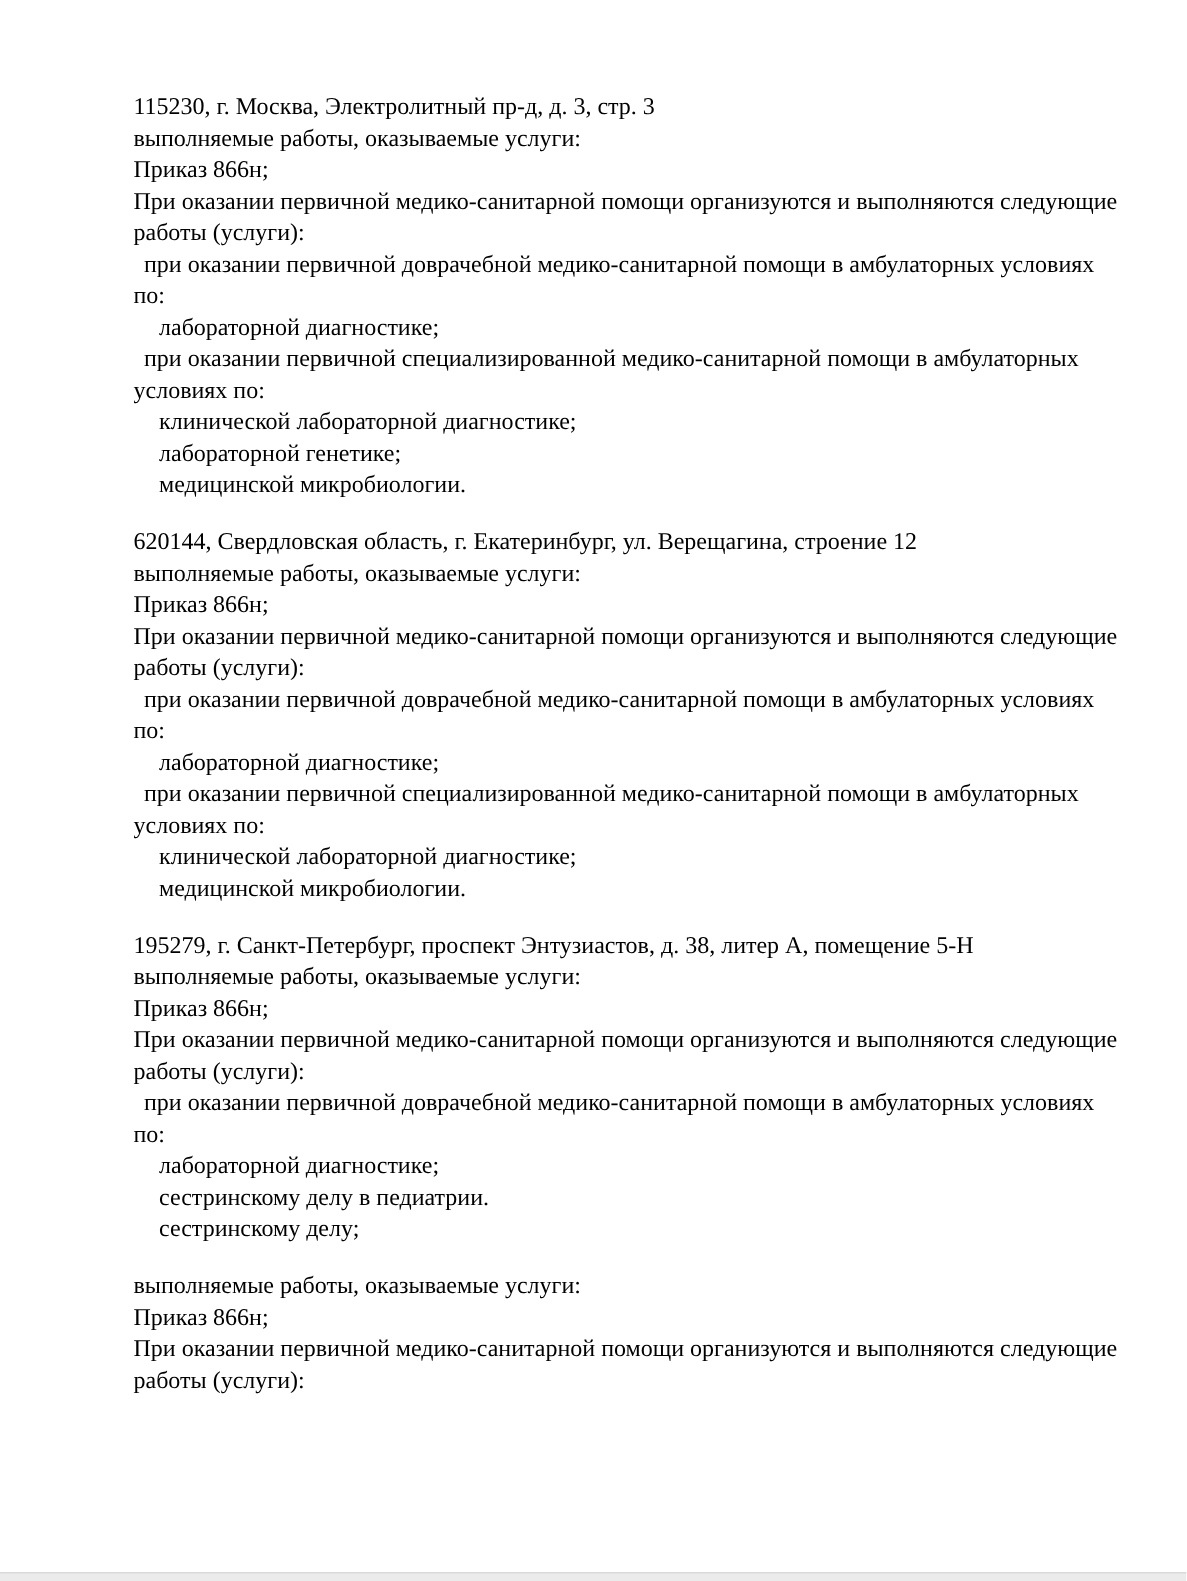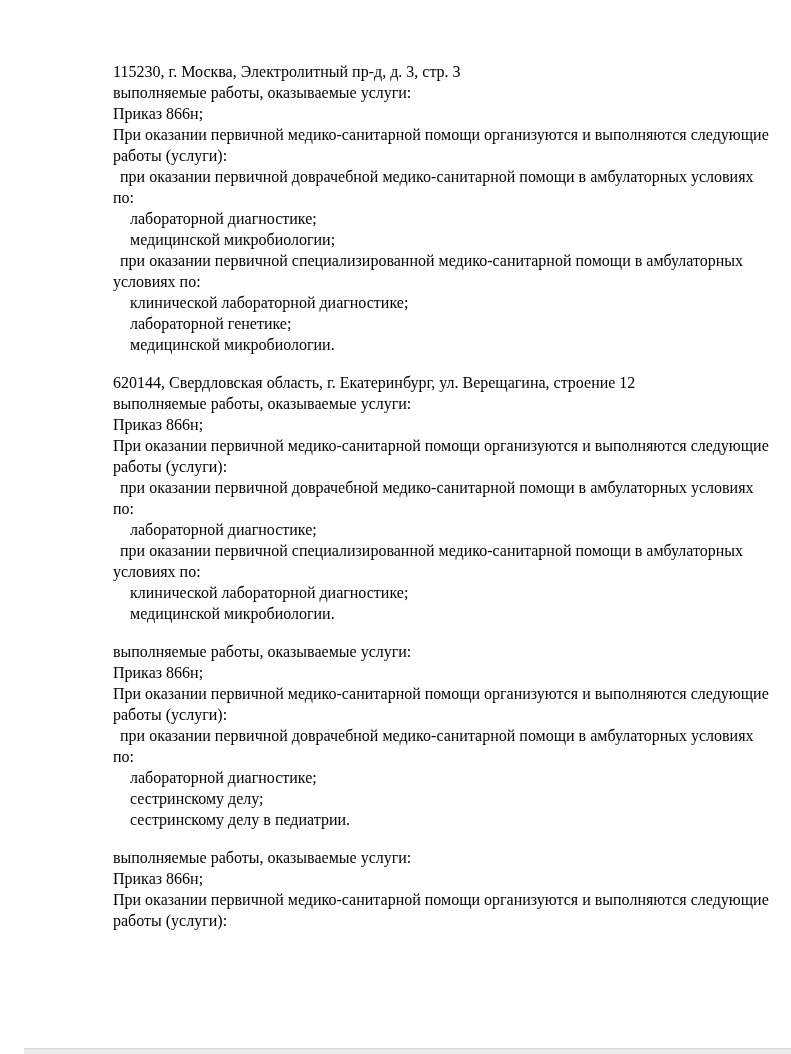--- a/index.html
+++ b/index.html
@@ -12,21 +12,20 @@
   }
   .page {
     position: relative;
     width: 657px;
     height: 1054px;
     background: #ffffff;
     font-family: "Liberation Serif", serif;
     font-size: 16px;
     line-height: 21px;
     color: #000000;
-    margin-left: 24px;
   }
   .content {
     position: absolute;
     left: 89px;
     top: 61px;
     width: 660px;
   }
   .address-block {
     margin: 0 0 17px 0;
   }
@@ -54,21 +53,20 @@
   <div class="content">
       <section class="address-block">
         <div class="line i0">115230, г. Москва, Электролитный пр-д, д. 3, стр. 3</div>
         <div class="line i0">выполняемые работы, оказываемые услуги:</div>
         <div class="line i0">Приказ 866н;</div>
         <div class="line i0">При оказании первичной медико-санитарной помощи организуются и выполняются следующие</div>
         <div class="line i0">работы (услуги):</div>
         <div class="line i1">при оказании первичной доврачебной медико-санитарной помощи в амбулаторных условиях</div>
         <div class="line i0">по:</div>
         <div class="line i2">лабораторной диагностике;</div>
-        <div class="line i2">медицинской микробиологии;</div>
         <div class="line i1">при оказании первичной специализированной медико-санитарной помощи в амбулаторных</div>
         <div class="line i0">условиях по:</div>
         <div class="line i2">клинической лабораторной диагностике;</div>
         <div class="line i2">лабораторной генетике;</div>
         <div class="line i2">медицинской микробиологии.</div>
       </section>
       <section class="address-block">
         <div class="line i0">620144, Свердловская область, г. Екатеринбург, ул. Верещагина, строение 12</div>
         <div class="line i0">выполняемые работы, оказываемые услуги:</div>
         <div class="line i0">Приказ 866н;</div>
@@ -76,29 +74,30 @@
         <div class="line i0">работы (услуги):</div>
         <div class="line i1">при оказании первичной доврачебной медико-санитарной помощи в амбулаторных условиях</div>
         <div class="line i0">по:</div>
         <div class="line i2">лабораторной диагностике;</div>
         <div class="line i1">при оказании первичной специализированной медико-санитарной помощи в амбулаторных</div>
         <div class="line i0">условиях по:</div>
         <div class="line i2">клинической лабораторной диагностике;</div>
         <div class="line i2">медицинской микробиологии.</div>
       </section>
       <section class="address-block">
+        <div class="line i0">195279, г. Санкт-Петербург, проспект Энтузиастов, д. 38, литер А, помещение 5-Н</div>
         <div class="line i0">выполняемые работы, оказываемые услуги:</div>
         <div class="line i0">Приказ 866н;</div>
         <div class="line i0">При оказании первичной медико-санитарной помощи организуются и выполняются следующие</div>
         <div class="line i0">работы (услуги):</div>
         <div class="line i1">при оказании первичной доврачебной медико-санитарной помощи в амбулаторных условиях</div>
         <div class="line i0">по:</div>
         <div class="line i2">лабораторной диагностике;</div>
+        <div class="line i2">сестринскому делу в педиатрии.</div>
         <div class="line i2">сестринскому делу;</div>
-        <div class="line i2">сестринскому делу в педиатрии.</div>
       </section>
       <section class="address-block">
         <div class="line i0">выполняемые работы, оказываемые услуги:</div>
         <div class="line i0">Приказ 866н;</div>
         <div class="line i0">При оказании первичной медико-санитарной помощи организуются и выполняются следующие</div>
         <div class="line i0">работы (услуги):</div>
       </section>
     </div>
   <div class="hscrollbar"></div>
 </div>

